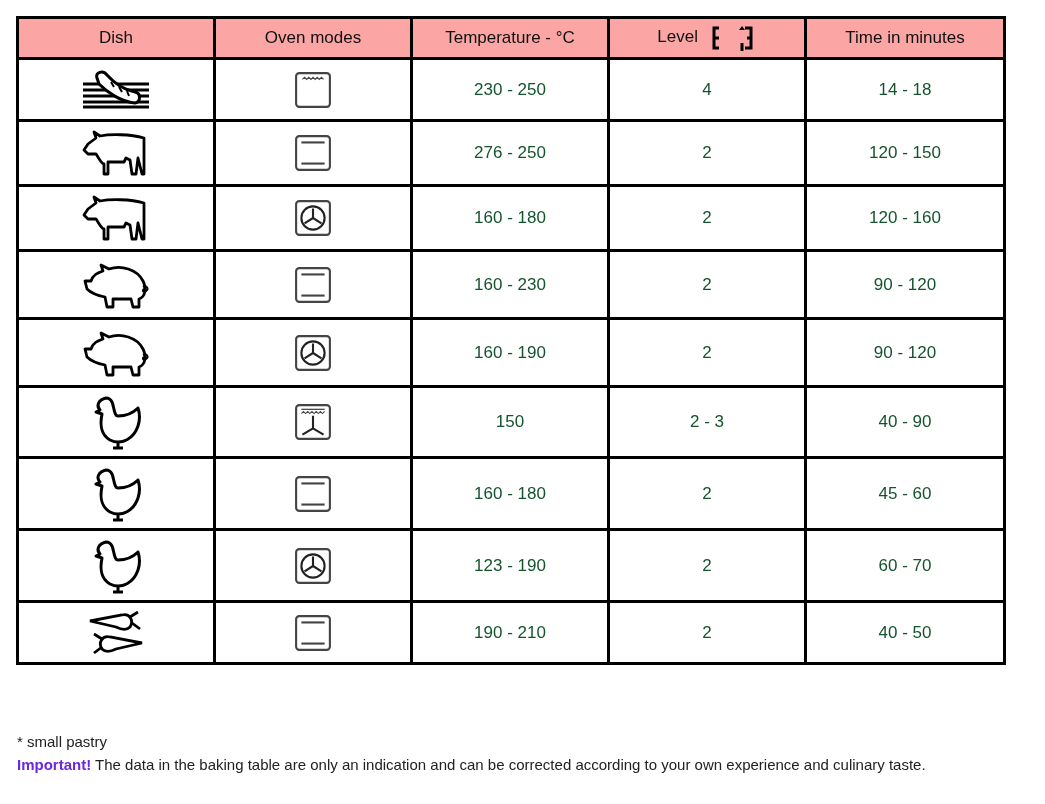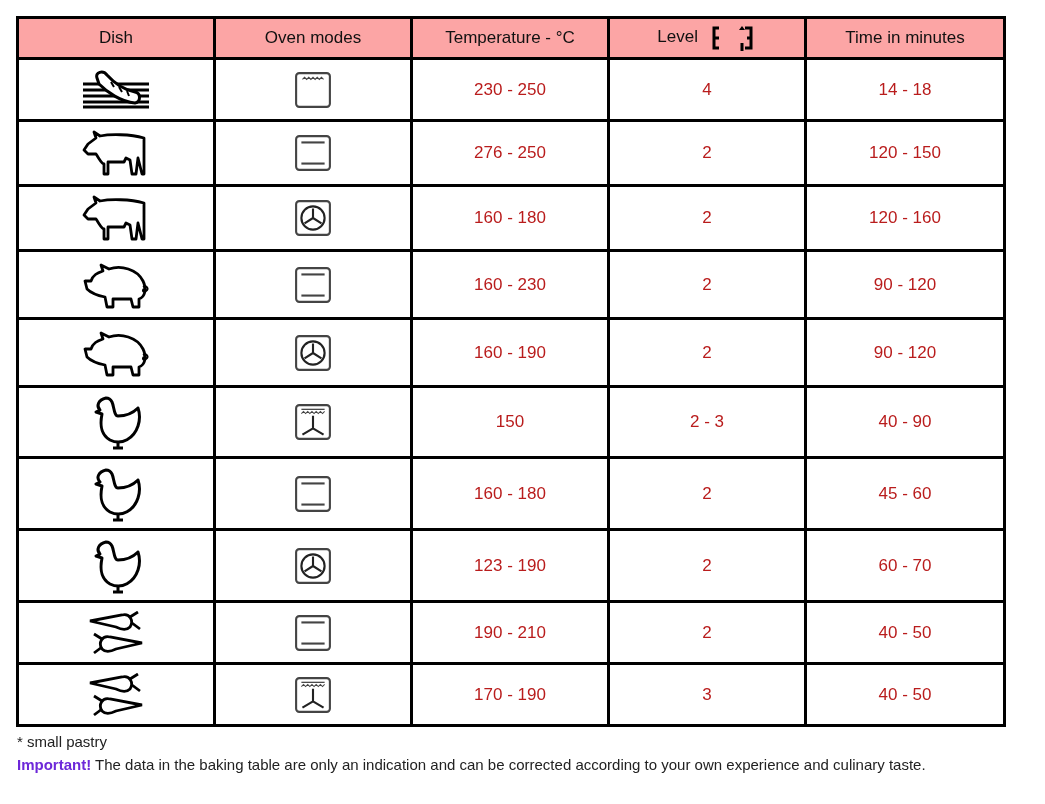--- a/index.html
+++ b/index.html
@@ -2,21 +2,21 @@
 <html><head>
 <meta charset="utf-8">
 <style>
   html, body { margin:0; padding:0; background:#ffffff; }
   body { width:1045px; height:804px; position:relative; overflow:hidden;
          font-family:"Liberation Sans", sans-serif; color:#111; }
   table.bake { position:absolute; left:16px; top:16px; border-collapse:collapse;
                table-layout:fixed; width:987px; }
   table.bake th, table.bake td { border:3px solid #000; text-align:center; vertical-align:middle; padding:0; }
   table.bake th { background:#fca5a5; height:38px; font-weight:normal; font-size:17px; color:#111; }
-  table.bake td { font-size:17px; color:#b91c1c; font-weight:normal; }
+  table.bake td { font-size:17px; color:#14532d; font-weight:normal; }
   col.c1 { width:197px; } col.c2 { width:197px; } col.c3 { width:197px; } col.c4 { width:197px; } col.c5 { width:199px; }
   .ico { display:inline-block; vertical-align:middle; }
   .level-icon { display:inline-block; vertical-align:middle; margin-left:8px; }
   .notes { position:absolute; left:17px; top:730px; width:1010px; font-size:15px; line-height:23px; color:#222; }
   .notes b { color:#6d28d9; }
 </style>
 </head>
 <body>
 
 <svg width="0" height="0" style="position:absolute">
@@ -191,30 +191,19 @@
       <td><svg class="ico" width="60" height="44">
             <use href="#sym-carrots"></use>
           </svg></td>
       <td><svg class="ico" width="38" height="38">
             <use href="#sym-top-bottom"></use>
           </svg></td>
       <td>190 - 210</td>
       <td>2</td>
       <td>40 - 50</td>
     </tr>
-    <tr style="height:62px">
-      <td><svg class="ico" width="60" height="44">
-            <use href="#sym-carrots"></use>
-          </svg></td>
-      <td><svg class="ico" width="38" height="38">
-            <use href="#sym-grill-fan"></use>
-          </svg></td>
-      <td>170 - 190</td>
-      <td>3</td>
-      <td>40 - 50</td>
-    </tr>
   </tbody>
 </table>
 
 <div class="notes">
   <div>* small pastry</div>
   <div><b>Important!</b><span> The data in the baking table are only an indication and can be corrected according to your own experience and culinary taste.</span></div>
 </div>
 
 </body></html>

